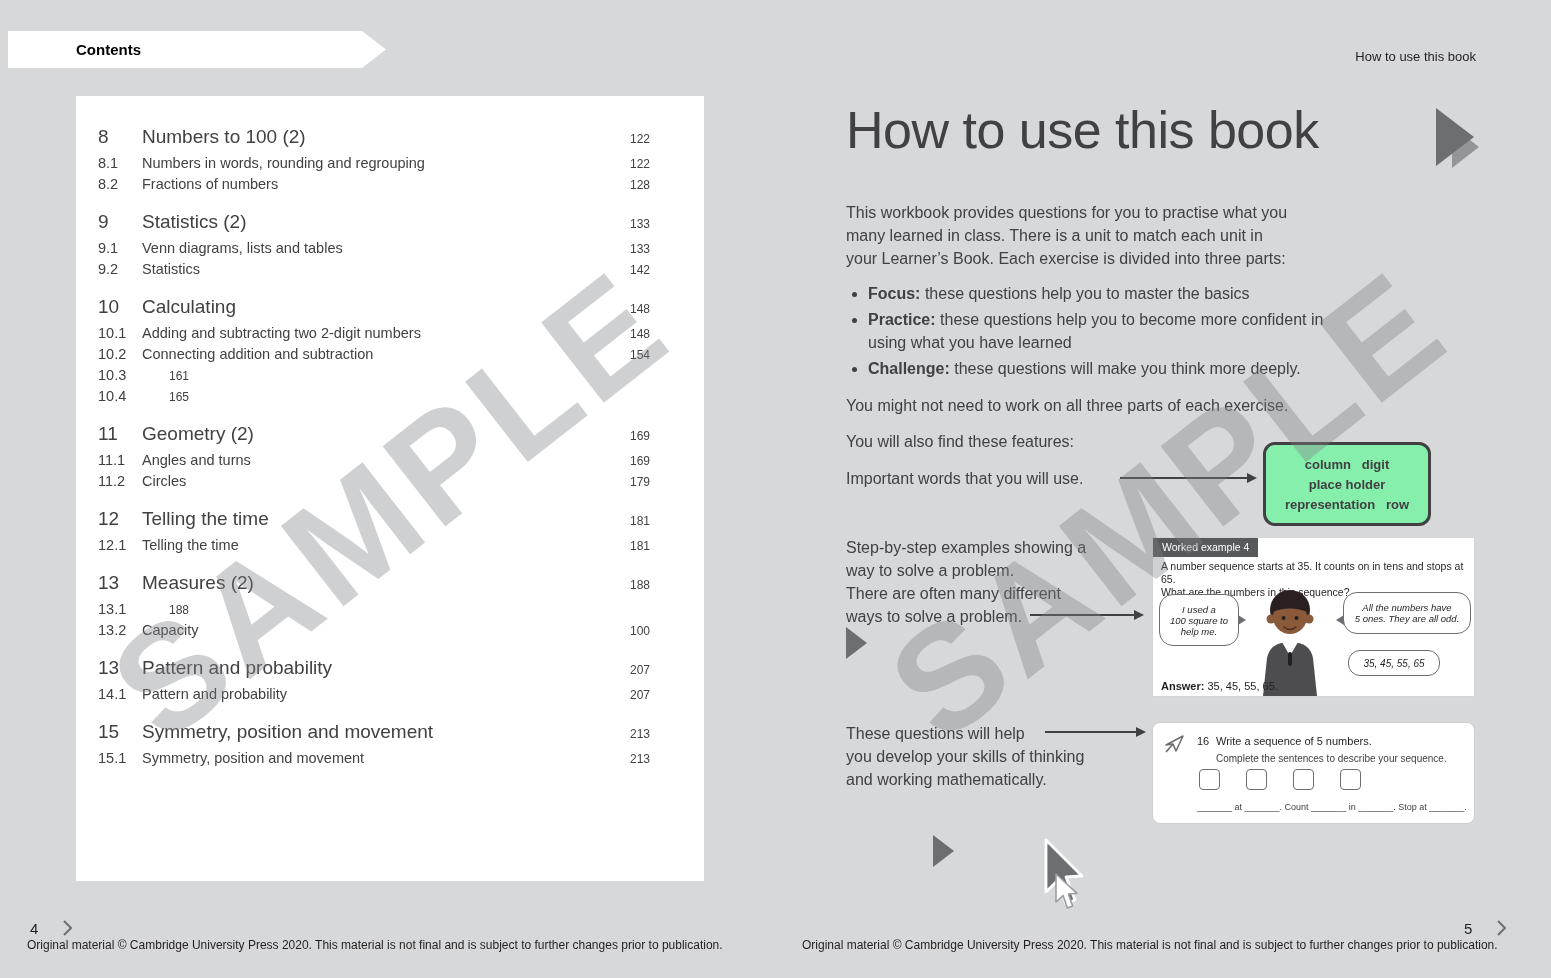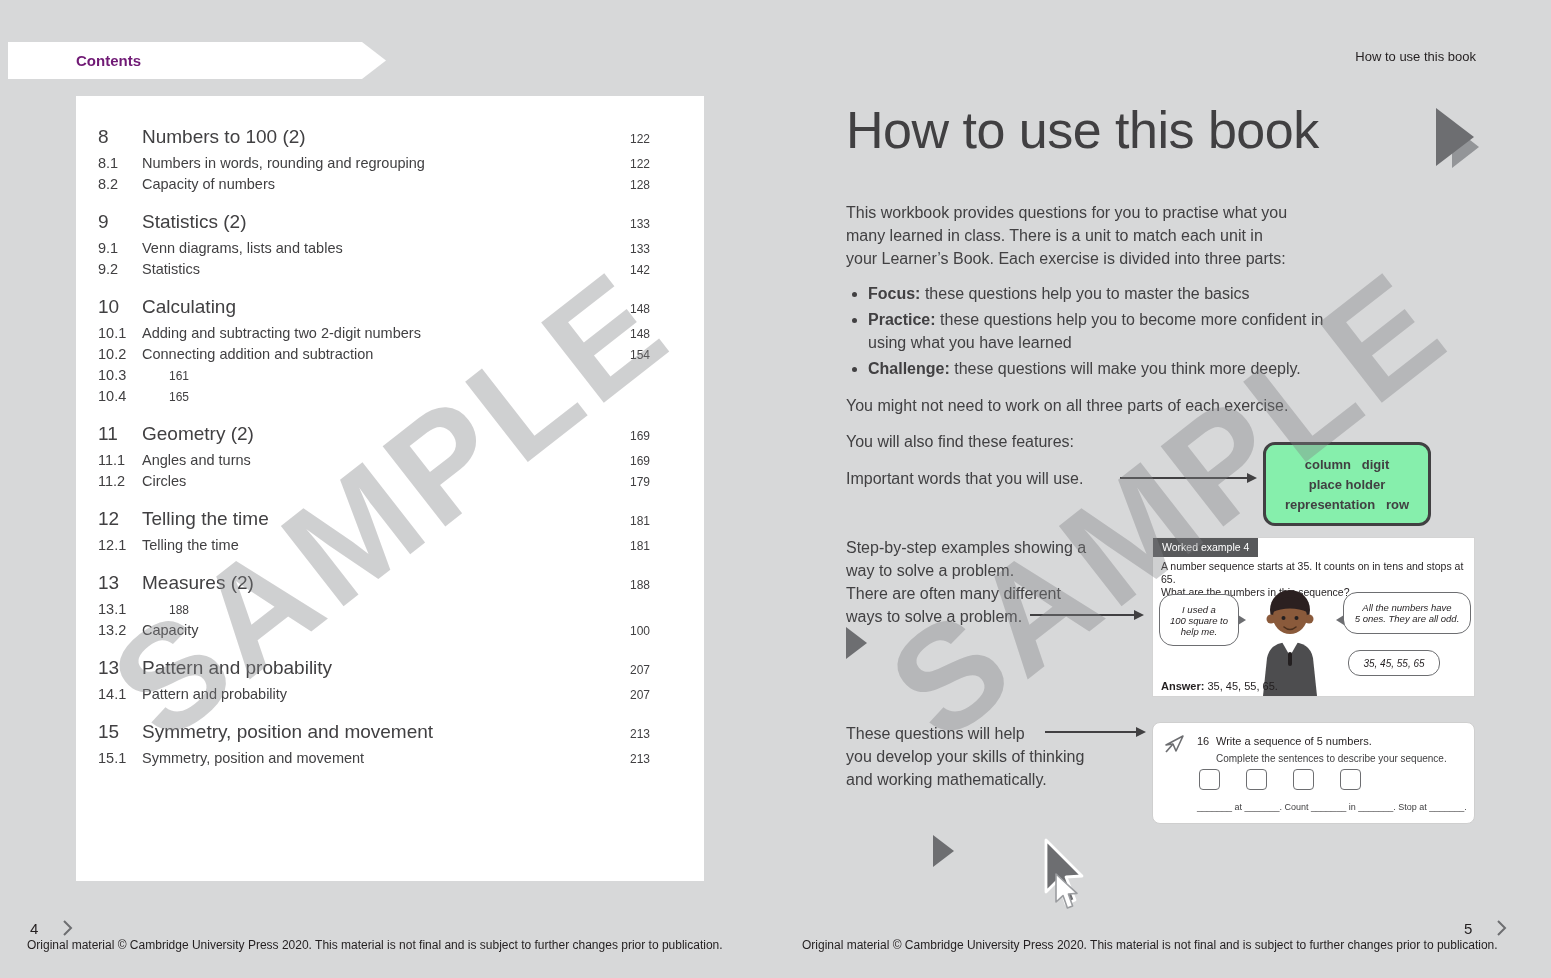--- a/index.html
+++ b/index.html
@@ -5,25 +5,25 @@
   * { box-sizing: border-box; }
   html,body { margin:0; padding:0; }
   body {
     width:1551px; height:978px; position:relative; overflow:hidden;
     background:#d7d8d9; color:#414042;
     font-family:"Liberation Sans", sans-serif;
   }
 
   
   .contents-tab {
-    position:absolute; left:8px; top:42px; width:378px; height:37px;
+    position:absolute; left:8px; top:31px; width:378px; height:37px;
     background:#ffffff;
     clip-path:polygon(0 0, 354px 0, 378px 50%, 354px 100%, 0 100%);
     display:flex; align-items:center; padding-left:68px;
-    font-size:15px; font-weight:bold; color:#701a75;
+    font-size:15px; font-weight:bold; color:#000000;
     filter:drop-shadow(0 2px 2px rgba(0,0,0,.22));
     z-index:2;
   }
   .contents-card {
     position:absolute; left:76px; top:96px; width:628px; height:785px;
     background:#ffffff; z-index:1;
   }
   .toc { padding:26px 54px 0 22px; }
   .toc-row { display:flex; align-items:baseline; color:#414042; }
   .toc-row .toc-num { width:44px; flex:none; }
@@ -156,21 +156,21 @@
         <span class="toc-title">Numbers to 100 (2)</span>
         <span class="toc-page">122</span>
       </div>
       <div class="toc-row sub">
         <span class="toc-num">8.1</span>
         <span class="toc-title">Numbers in words, rounding and regrouping</span>
         <span class="toc-page">122</span>
       </div>
       <div class="toc-row sub">
         <span class="toc-num">8.2</span>
-        <span class="toc-title">Capacity of numbers</span>
+        <span class="toc-title">Fractions of numbers</span>
         <span class="toc-page">128</span>
       </div>
       <div class="toc-row chapter">
         <span class="toc-num">9</span>
         <span class="toc-title">Statistics (2)</span>
         <span class="toc-page">133</span>
       </div>
       <div class="toc-row sub">
         <span class="toc-num">9.1</span>
         <span class="toc-title">Venn diagrams, lists and tables</span>

